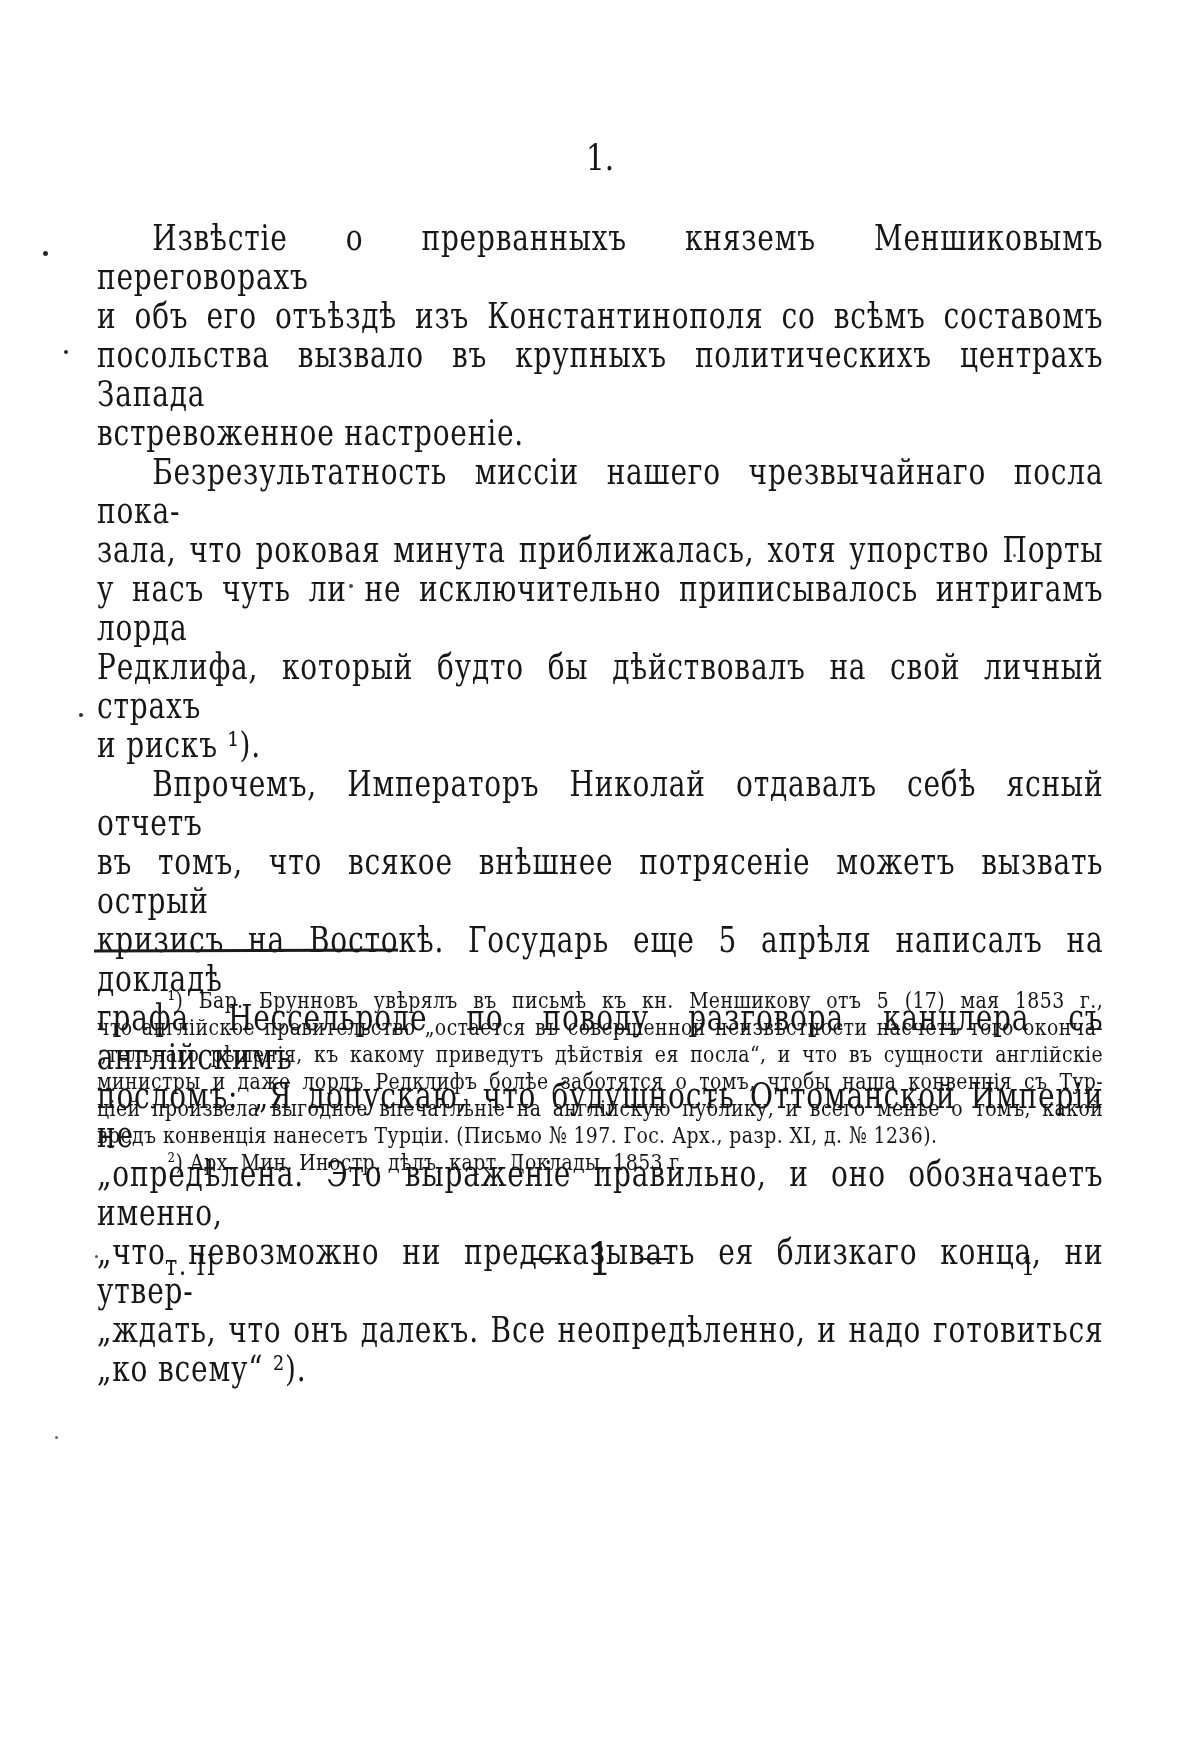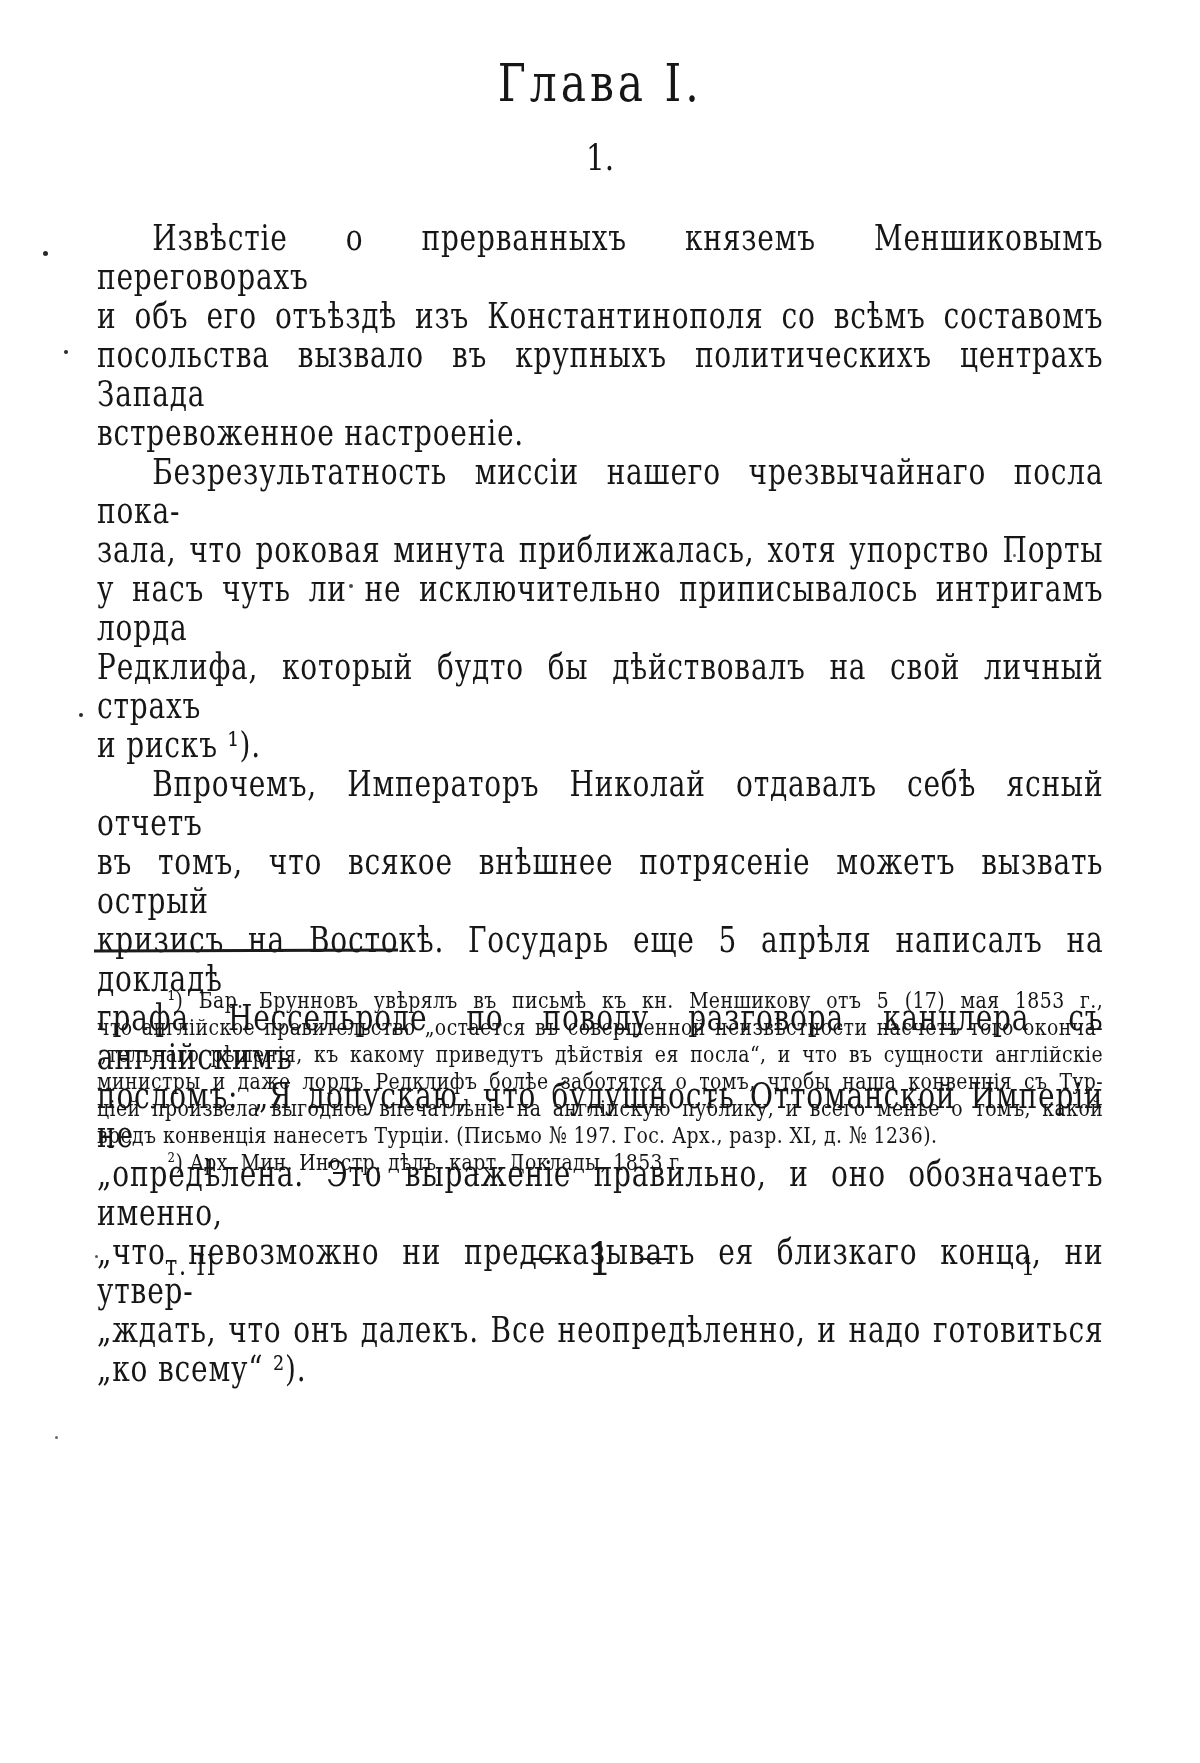--- a/index.html
+++ b/index.html
@@ -67,23 +67,20 @@
   .d4 { left:349px; top:584px;  width:4px; height:4px; opacity:.85; }
   .d5 { left:1013px;top:554px;  width:3px; height:3px; opacity:.7; }
   .d6 { left:95px;  top:1255px; width:3px; height:3px; opacity:.8; }
   .d7 { left:55px;  top:1436px; width:3px; height:3px; opacity:.7; }
 </style>
 </head>
 <body>
 
 <div class="page">
 
-  <div class="chapter-title">
-    <span class="tt">Глава I.</span>
-  </div>
 
   <div class="section-no">
     <span class="tt">1.</span>
   </div>
 
   <div class="bodytext">
     <div class="para">
       <div class="ln first">Извѣстіе о прерванныхъ княземъ Меншиковымъ переговорахъ</div>
       <div class="ln">и объ его отъѣздѣ изъ Константинополя со всѣмъ составомъ</div>
       <div class="ln">посольства вызвало въ крупныхъ политическихъ центрахъ Запада</div>

